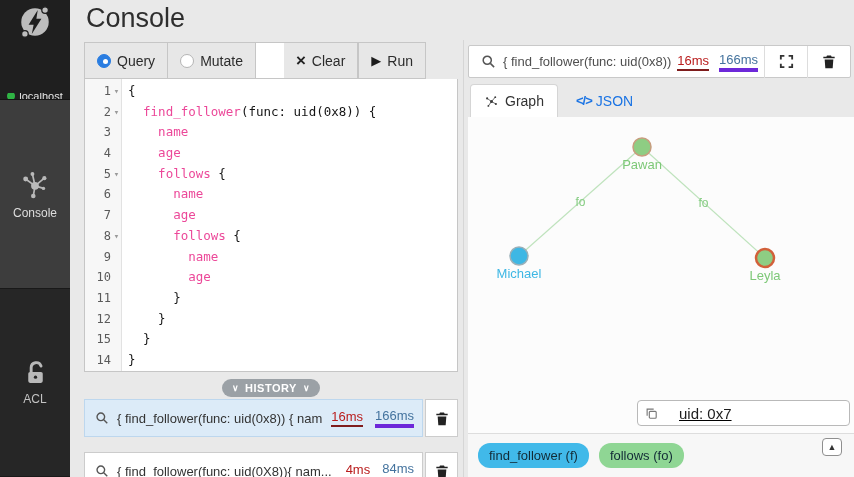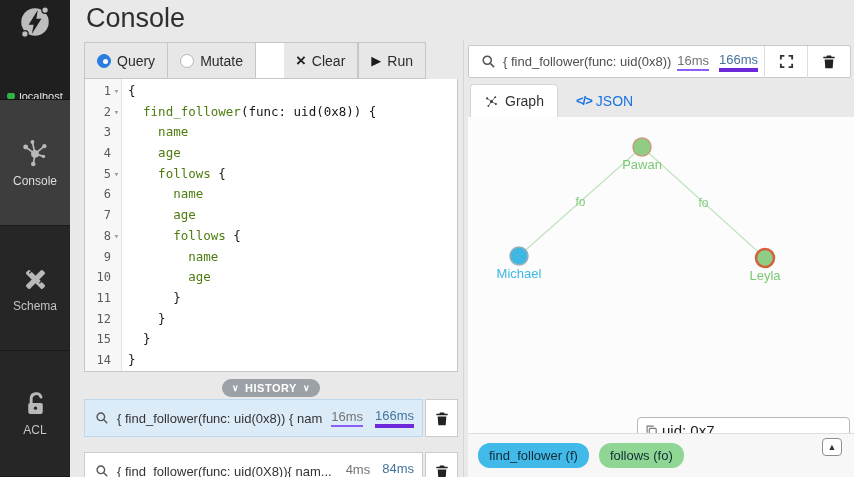--- a/index.html
+++ b/index.html
@@ -40,56 +40,56 @@
   
   .editor { position:absolute; left:0; top:37px; width:374px; height:293px;
     border:1px solid #c6c6c6; border-top:none; background:#fff; overflow:hidden;
     font-family:"DejaVu Sans Mono", monospace; font-size:12.5px; padding-top:2px; }
   .gutter-bg { position:absolute; left:0; top:0; width:37px; height:100%;
     background:#f7f7f7; border-right:1px solid #e2e2e2; }
   .code-row { position:relative; display:flex; height:20.7px; line-height:20.7px; }
   .ln { width:26px; text-align:right; color:#5a5a5a; font-size:12px; flex:none; }
   .fold { width:11px; flex:none; text-align:center; color:#9a9a9a; font-size:9px; }
   .code-text { padding-left:6px; white-space:pre; color:#141414; }
-  .code-text .kw { color:#4d7c0f; }
+  .code-text .kw { color:#ec4899; }
   
   .history-pill { position:absolute; top:337px; left:50%; transform:translateX(-50%);
     background:#9ba1a6; color:#fff; font-size:11px; font-weight:700; letter-spacing:0.5px;
     border-radius:10px; padding:3px 10px; display:flex; gap:6px; align-items:center; cursor:pointer; }
   .history-pill .chev { font-size:9px; font-weight:700; }
   .history-row { position:absolute; left:0; width:374px; height:38px; display:flex; }
   .history-main { flex:1; display:flex; align-items:center; gap:8px; padding:0 8px 0 10px;
     border:1px solid #ccc; background:#fff; overflow:hidden; cursor:pointer; }
   .history-row.selected .history-main { background:#dcebf8; border-color:#bdd7ee; }
   .history-query { flex:1; font-size:13px; color:#333; white-space:nowrap; overflow:hidden; }
   .latency { font-size:13px; padding-bottom:1px; white-space:nowrap; }
-  .latency.server { color:#737373; border-bottom:2px solid #8b5cf6; }
+  .latency.server { color:#b91c1c; border-bottom:2px solid #7f1d1d; }
   .latency.total { color:#44739e; border-bottom:4px solid #6d28d9; margin-left:4px; }
   .history-trash { width:33px; flex:none; margin-left:2px; border:1px solid #ccc; background:#fff;
     display:flex; align-items:center; justify-content:center; cursor:pointer; }
   
   .panel-divider { position:absolute; left:463px; top:40px; width:1px; height:437px; background:#d6d6d6; }
   .right-panel { position:absolute; left:468px; top:0; width:386px; height:477px; }
   .summary-bar { position:absolute; left:0; top:45px; width:383px; height:33px;
     background:#fff; border:1px solid #c9c9c9; border-radius:2px;
     display:flex; align-items:center; gap:6px; padding:0 6px 0 10px; }
   .summary-query { flex:1; font-size:13px; color:#4f4f4f; white-space:nowrap; overflow:hidden; }
   .vdiv { width:1px; height:32px; background:#ddd; flex:none; }
   .iconbtn { display:flex; align-items:center; justify-content:center; width:30px; height:30px; cursor:pointer; flex:none; }
   .tabs { position:absolute; left:2px; top:84px; height:33px; display:flex; align-items:stretch; }
   .tab-graph { width:88px; background:#fff; border:1px solid #d5d5d5; border-bottom:none;
     border-radius:4px 4px 0 0; display:flex; align-items:center; justify-content:center; gap:6px;
     font-size:14px; color:#333; cursor:pointer; }
   .tab-json { display:flex; align-items:center; gap:4px; margin-left:18px; color:#1b74e4;
     font-size:14px; cursor:pointer; }
   .tab-json .code-glyph { font-weight:700; font-size:13px; letter-spacing:-1px; }
   .canvas { position:absolute; left:0; top:117px; width:386px; height:316px; background:#fcfcfc; }
-  .tooltip-box { position:absolute; left:169px; top:300px; width:213px; height:26px;
+  .tooltip-box { position:absolute; left:169px; top:283px; width:213px; height:26px;
     background:#fff; border:1px solid #b9b9b9; border-radius:4px;
-    display:flex; align-items:center; gap:3px; padding:0 6px; }
+    display:flex; align-items:center; gap:20px; padding:0 6px;text-decoration:underline; }
   .tooltip-text { font-size:15px; color:#1d1d1d; }
   .legend-row { position:absolute; left:0; top:433px; width:386px; height:44px;
     background:#f7f7f7; border-top:1px solid #ddd; display:flex; align-items:center; gap:10px; padding-left:10px; }
   .legend-badge { border-radius:12px; padding:5px 11px; font-size:13px; font-weight:400; color:#122b36; cursor:pointer; }
   .collapse-btn { position:absolute; right:12px; top:4px; width:20px; height:18px;
     border:1px solid #8f8f8f; border-radius:4px; background:#fff; color:#333;
     font-size:9px; display:flex; align-items:center; justify-content:center; cursor:pointer; }
   svg { display:block; }
 </style>
 </head>
@@ -131,35 +131,20 @@
                 <circle cx="31" cy="12" r="2.5"></circle>
                 <circle cx="30" cy="24" r="2"></circle>
                 <circle cx="18" cy="33" r="2.7"></circle>
               </g>
             </svg>
           </span>
           <span>Console</span>
         </div>
         <div class="nav-item">
           <span>
-            <svg width="31" height="31" viewBox="0 0 40 40">
-              <g fill="#b9b9b9">
-                <rect x="5" y="16.5" width="30" height="7" rx="2" transform="rotate(-45 20 20)"></rect>
-                <rect x="5" y="16.5" width="30" height="7" rx="2" transform="rotate(45 20 20)"></rect>
-              </g>
-              <g stroke="#262626" stroke-width="1.6">
-                <line x1="12" y1="12" x2="15" y2="9"></line>
-                <line x1="25" y1="25" x2="28" y2="22"></line>
-              </g>
-            </svg>
-          </span>
-          <span>Schema</span>
-        </div>
-        <div class="nav-item">
-          <span>
             <svg width="29" height="29" viewBox="0 0 40 40">
               <path d="M14 18v-6a7 7 0 0 1 13.6-2.3" fill="none" stroke="#b9b9b9" stroke-width="4" stroke-linecap="round"></path>
               <rect x="10" y="18" width="20" height="15" rx="2.5" fill="#b9b9b9"></rect>
               <circle cx="20" cy="25" r="2.3" fill="#262626"></circle>
             </svg>
           </span>
           <span>ACL</span>
         </div>
       </nav>
   </aside>

